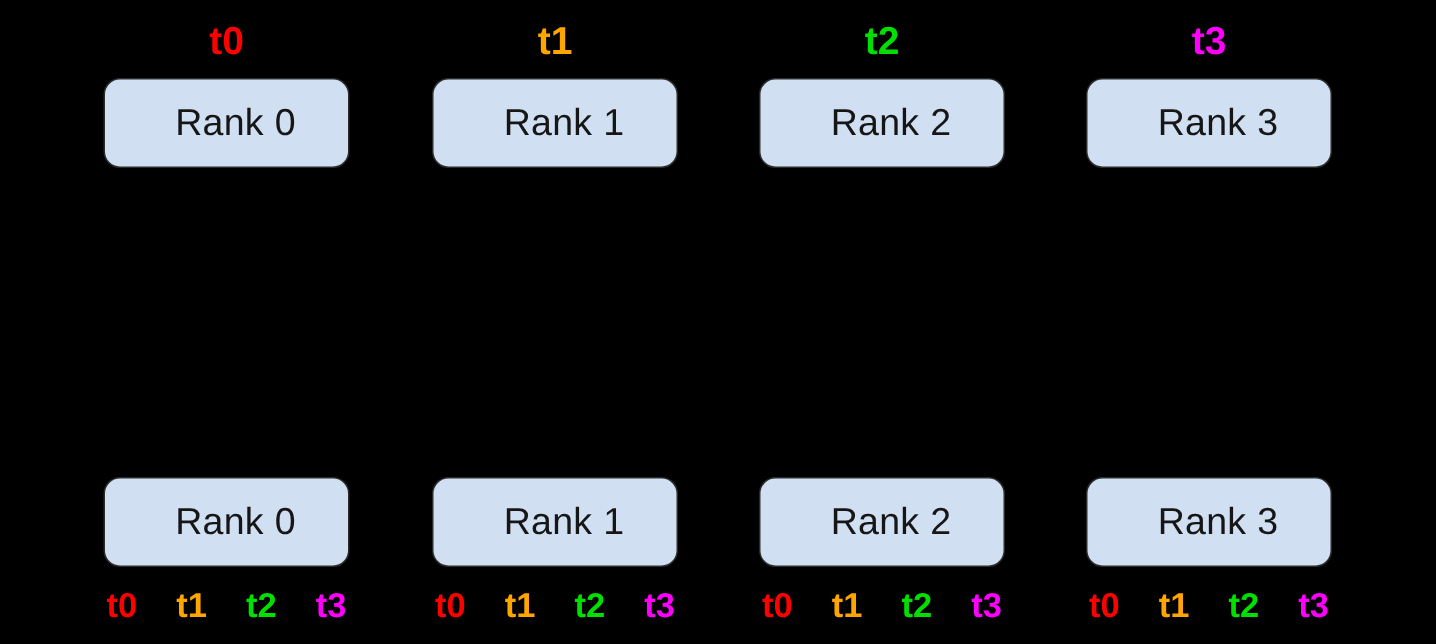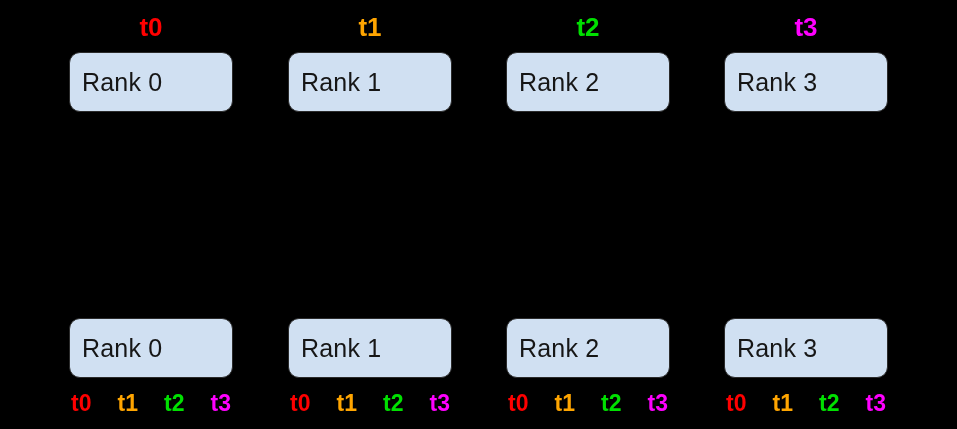--- a/index.html
+++ b/index.html
@@ -24,21 +24,21 @@
   .rank-box {
     position: absolute;
     width: 164px;
     height: 60px;
     box-sizing: border-box;
     background: #d0e0f2;
     border: 1px solid #2b2b2b;
     border-radius: 11px;
     display: flex;
     align-items: center;
-    justify-content: flex-start;
+    justify-content: center;
     padding-left: 12px;
   }
   .rank-box-label {
     font-family: "Liberation Sans", sans-serif;
     font-size: 25px;
     line-height: 1;
     color: #161616;
     letter-spacing: 0.2px;
     white-space: nowrap;
   }

